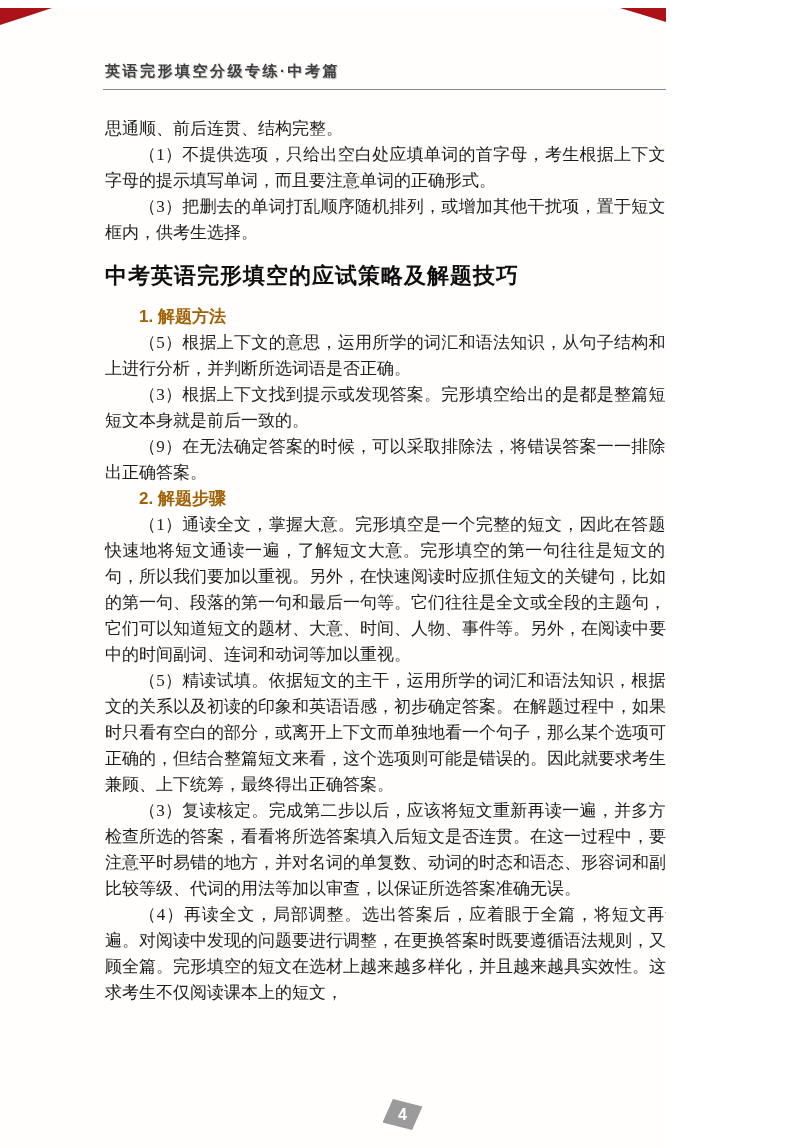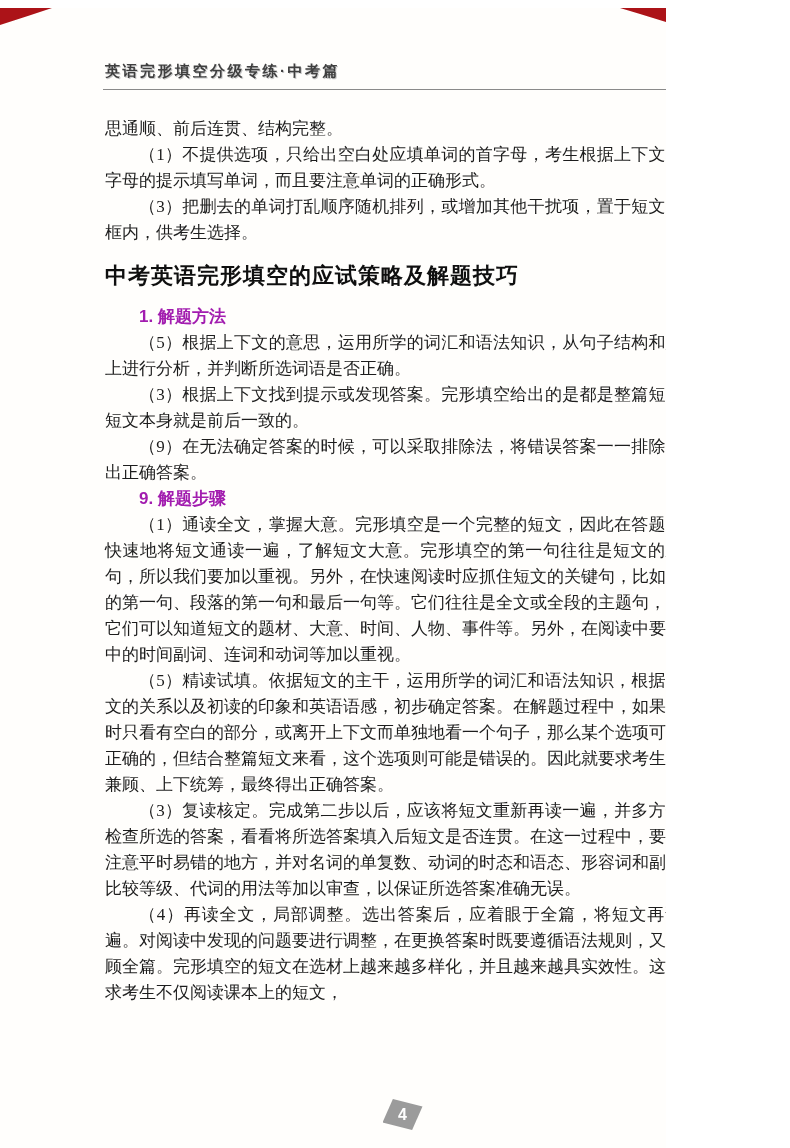--- a/index.html
+++ b/index.html
@@ -75,21 +75,21 @@
     color: #0f0f0f;
     margin: 17px 0 15px 0;
     text-indent: 0;
   }
   .sub-heading {
     font-family: "Liberation Sans", "DejaVu Sans", sans-serif;
     font-weight: 700;
     font-size: 17px;
     margin: 0;
     text-indent: 2em;
-    color: #a21caf;
+    color: #a16207;
   }
   .page-footer {
     position: absolute;
     left: 105px;
     width: 595px;
     bottom: 26px;
     display: flex;
     justify-content: center;
   }
   .page-num-badge {
@@ -126,21 +126,21 @@
     <p class="para">（1）不提供选项，只给出空白处应填单词的首字母，考生根据上下文和首字母的提示填写单词，而且要注意单词的正确形式。</p>
     <p class="para">（3）把删去的单词打乱顺序随机排列，或增加其他干扰项，置于短文上方框内，供考生选择。</p>
 
     <h1 class="main-heading">中考英语完形填空的应试策略及解题技巧</h1>
 
     <p class="sub-heading">1. 解题方法</p>
     <p class="para">（5）根据上下文的意思，运用所学的词汇和语法知识，从句子结构和意义上进行分析，并判断所选词语是否正确。</p>
     <p class="para">（3）根据上下文找到提示或发现答案。完形填空给出的是都是整篇短文，短文本身就是前后一致的。</p>
     <p class="para">（9）在无法确定答案的时候，可以采取排除法，将错误答案一一排除后得出正确答案。</p>
 
-    <p class="sub-heading">9. 解题步骤</p>
+    <p class="sub-heading">2. 解题步骤</p>
     <p class="para">（1）通读全文，掌握大意。完形填空是一个完整的短文，因此在答题前要快速地将短文通读一遍，了解短文大意。完形填空的第一句往往是短文的主题句，所以我们要加以重视。另外，在快速阅读时应抓住短文的关键句，比如短文的第一句、段落的第一句和最后一句等。它们往往是全文或全段的主题句，通过它们可以知道短文的题材、大意、时间、人物、事件等。另外，在阅读中要对其中的时间副词、连词和动词等加以重视。</p>
     <p class="para">（5）精读试填。依据短文的主干，运用所学的词汇和语法知识，根据上下文的关系以及初读的印象和英语语感，初步确定答案。在解题过程中，如果答题时只看有空白的部分，或离开上下文而单独地看一个句子，那么某个选项可能是正确的，但结合整篇短文来看，这个选项则可能是错误的。因此就要求考生前后兼顾、上下统筹，最终得出正确答案。</p>
     <p class="para">（3）复读核定。完成第二步以后，应该将短文重新再读一遍，并多方位地检查所选的答案，看看将所选答案填入后短文是否连贯。在这一过程中，要特别注意平时易错的地方，并对名词的单复数、动词的时态和语态、形容词和副词的比较等级、代词的用法等加以审查，以保证所选答案准确无误。</p>
     <p class="para">（4）再读全文，局部调整。选出答案后，应着眼于全篇，将短文再读一遍。对阅读中发现的问题要进行调整，在更换答案时既要遵循语法规则，又要兼顾全篇。完形填空的短文在选材上越来越多样化，并且越来越具实效性。这就要求考生不仅阅读课本上的短文，</p>
   </main>
 
   <footer class="page-footer">
     <div class="page-num-badge">
       <span class="page-num">4</span>
     </div>

